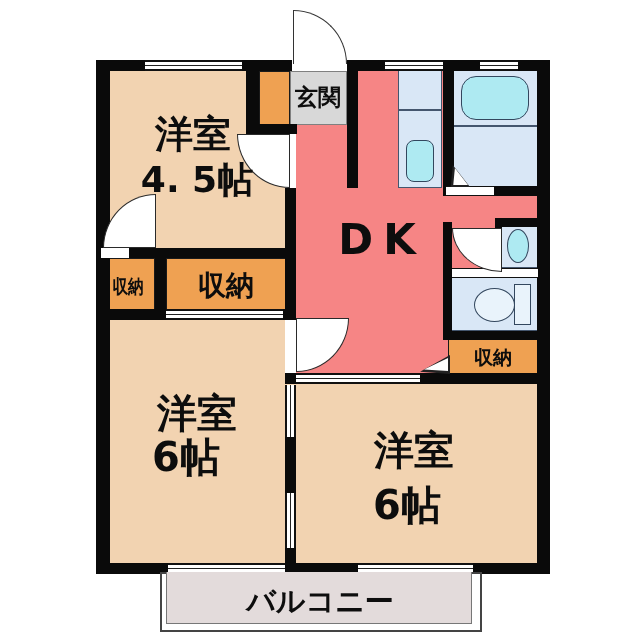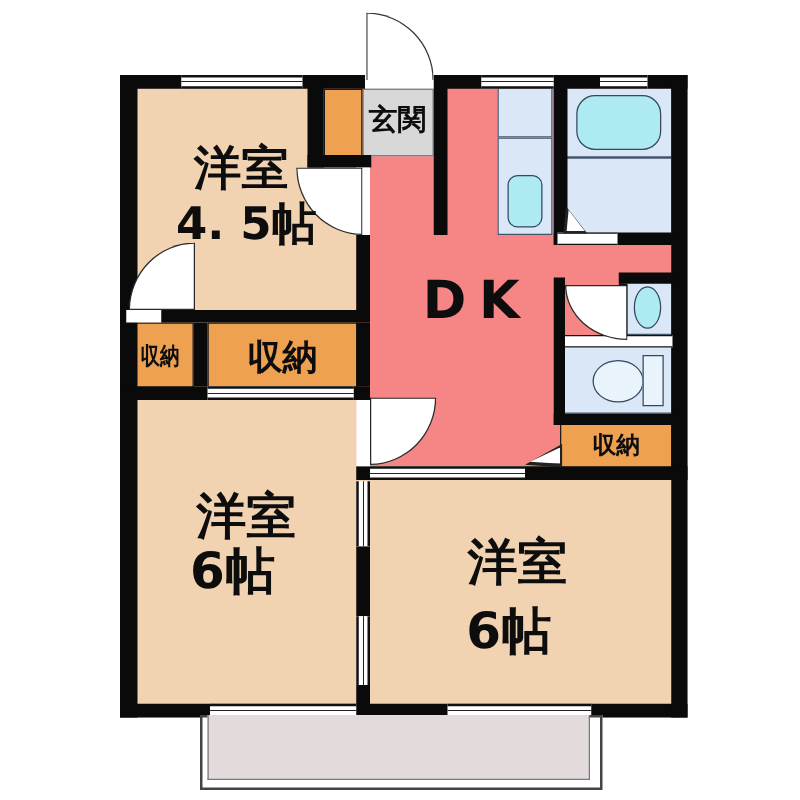--- a/index.html
+++ b/index.html
@@ -114,14 +114,15 @@
   <div class="label" style="left:197px;top:180px;font-size:36px;">4. 5帖</div>
   <div class="label" style="left:318px;top:97px;font-size:23px;">玄関</div>
   <div class="label" style="left:382px;top:240px;font-size:42px;letter-spacing:10px;">DK</div>
   <div class="label" style="left:128px;top:286px;font-size:19px;transform:translate(-50%,-50%) scaleX(0.82);">収納</div>
   <div class="label" style="left:226px;top:286px;font-size:28px;">収納</div>
   <div class="label" style="left:493px;top:357px;font-size:19px;">収納</div>
   <div class="label" style="left:197px;top:413px;font-size:40px;">洋室</div>
   <div class="label" style="left:186px;top:457px;font-size:40px;">6帖</div>
   <div class="label" style="left:414px;top:450px;font-size:40px;">洋室</div>
   <div class="label" style="left:407px;top:505px;font-size:40px;">6帖</div>
+  <div class="label" style="left:320px;top:601px;font-size:29px;">バルコニー</div>
 
 </div>
 
 </body></html>

